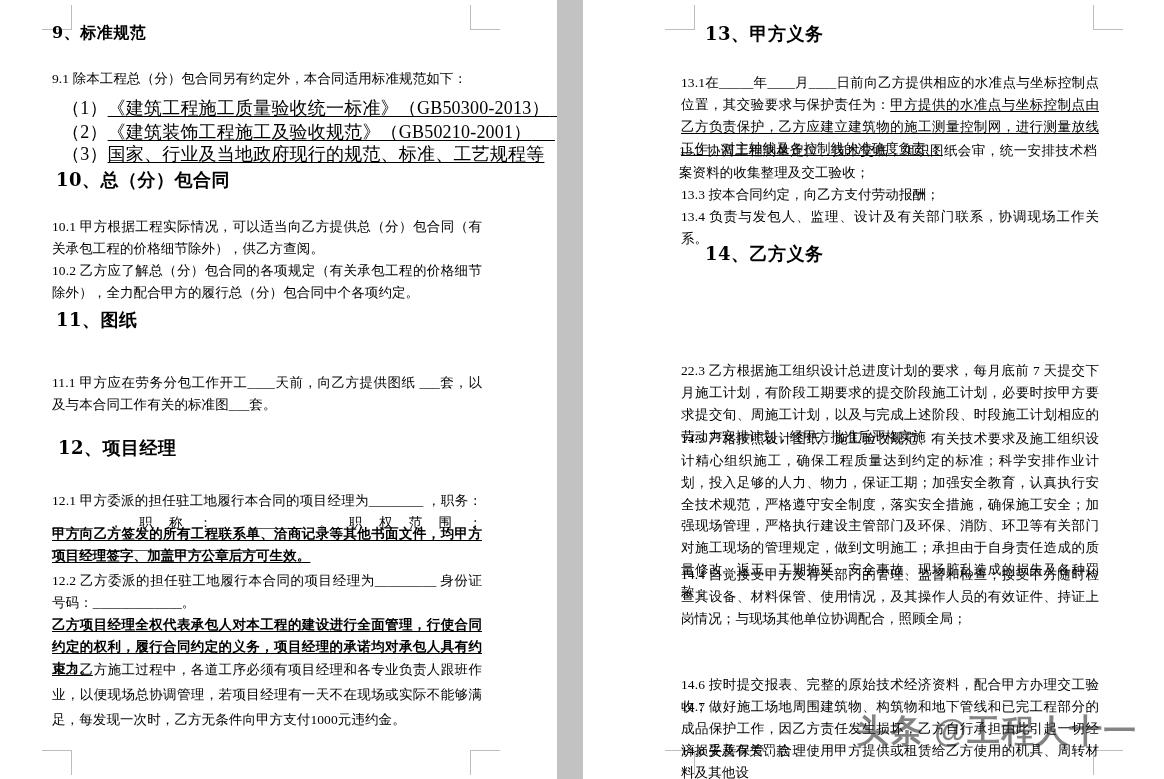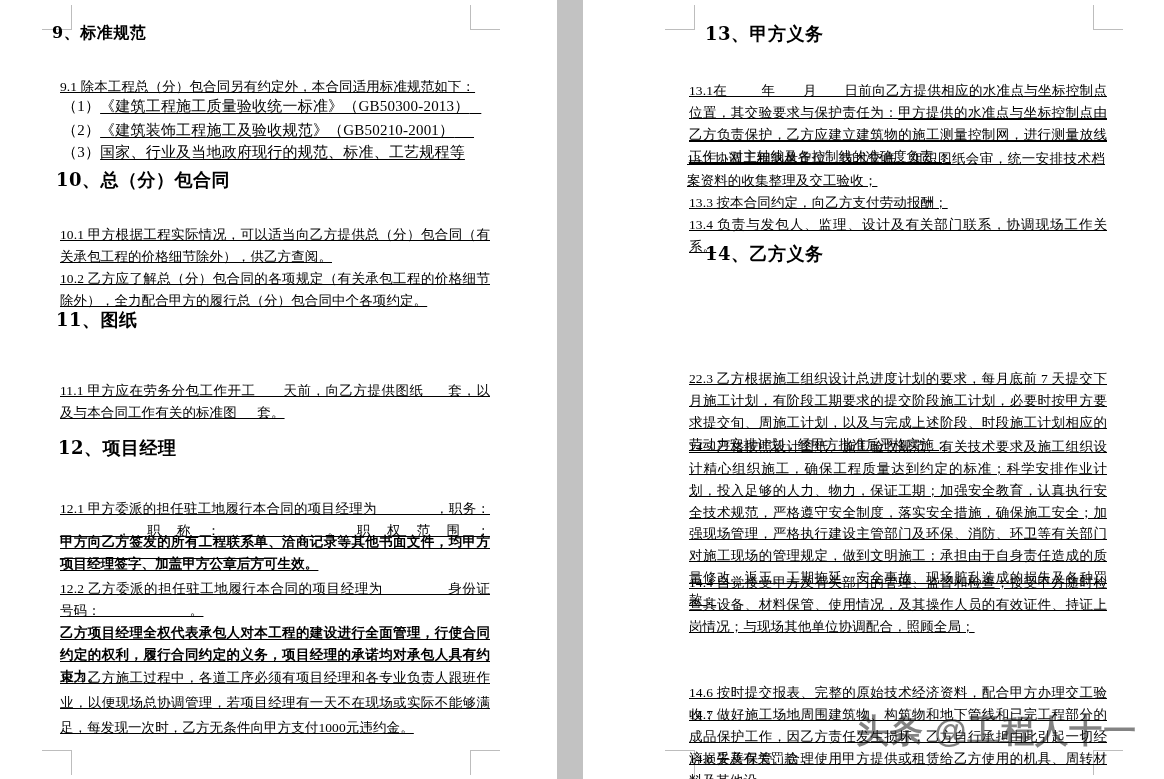--- a/index.html
+++ b/index.html
@@ -73,32 +73,31 @@
     font-size: 18px;
     letter-spacing: 0.5px;
     line-height: 1.1;
     white-space: nowrap;
   }
   h2.sec-title.small {
     font-size: 16px;
   }
 
   p.para {
-    margin: 8px;
+    margin: 0;
     font-size: 13.5px;
     line-height: 1.62;
     text-align: justify;
     text-justify: inter-ideograph;
     letter-spacing: 0.1px;
-    text-decoration: underline;
   }
 
   p.sub {
     margin: 0;
-    font-size: 15px;
+    font-size: 18px;
     line-height: 1.62;
     letter-spacing: 0.2px;
     white-space: nowrap;
     font-family: Liberation Serif, serif;
   }
   .u   { text-decoration: underline; text-underline-offset: 2px; }
   .bu  { font-weight: bold; text-decoration: underline; text-underline-offset: 2px; }
 
   
   .blk { position: absolute; }

